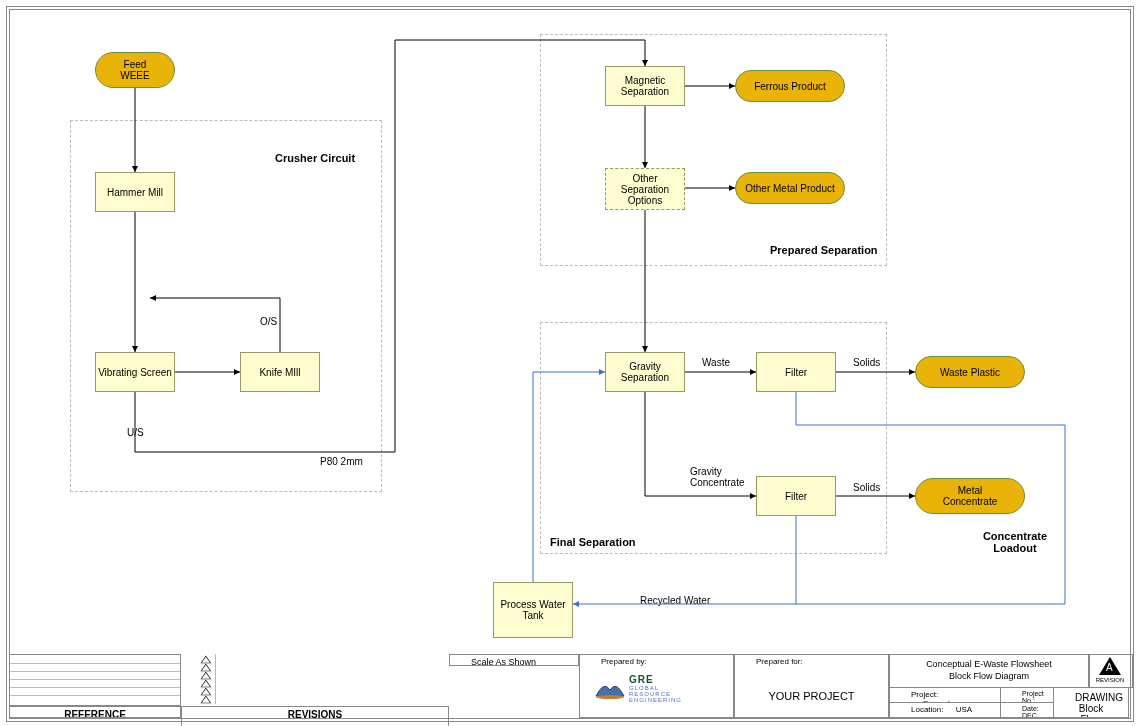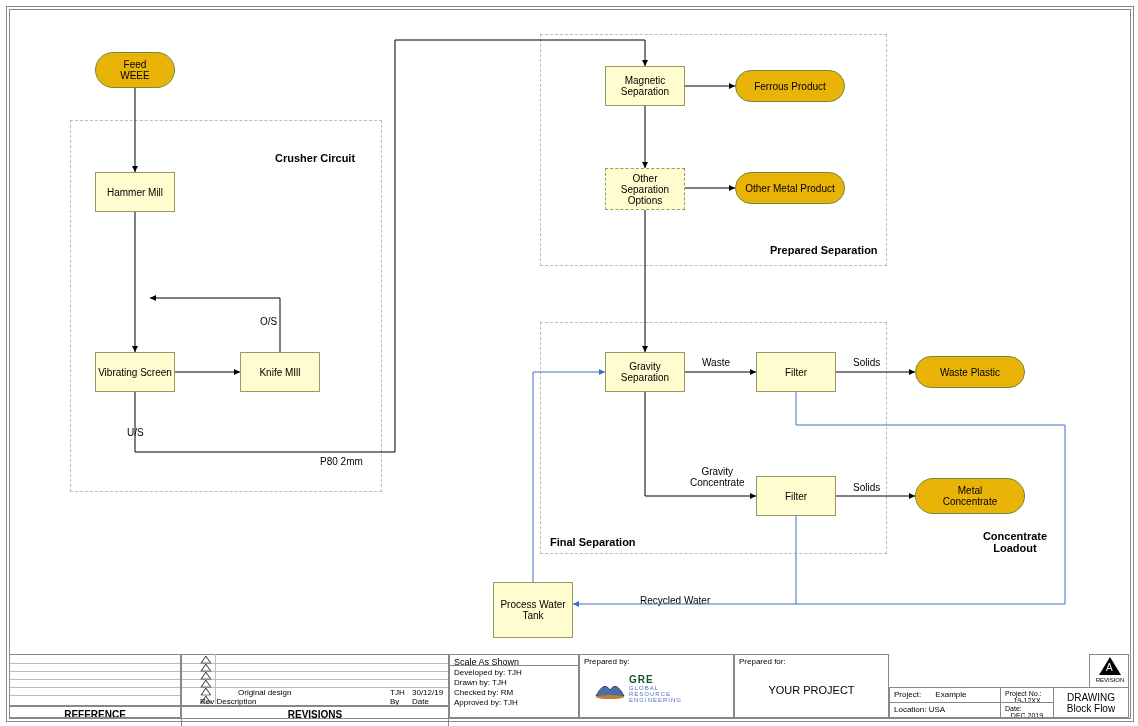--- a/index.html
+++ b/index.html
@@ -6,21 +6,21 @@
   .frame{position:absolute;left:6px;top:6px;width:1126px;height:714px;border:1px solid #888}
   .inner{position:absolute;left:9px;top:9px;width:1120px;height:708px;border:1px solid #888}
   .box{position:absolute;background:#FFFCCF;border:1px solid #999964;display:flex;align-items:center;justify-content:center;text-align:center;font-size:10px;padding:2px;box-sizing:border-box}
   .box.dashed{border-style:dashed}
   .pill{position:absolute;background:#eab308;border:1px solid #6B8E3C;border-radius:18px;display:flex;align-items:center;justify-content:center;text-align:center;font-size:10px;padding:2px;box-sizing:border-box}
   .group{position:absolute;border:1.5px dashed #bbb}
   .glabel{position:absolute;font-size:11px;font-weight:bold}
   .lbl{position:absolute;font-size:10px}
   svg.lines{position:absolute;left:0;top:0;width:1138px;height:726px;pointer-events:none}
   .title-block{position:absolute;left:9px;top:654px;width:1120px;height:64px;font-size:9px}
-  .tb-cell{position:absolute;border:1px solid #888;box-sizing:border-box;padding:2px 4px;overflow:hidden}
+  .tb-cell{position:absolute;border:1px solid #888;box-sizing:border-box;padding:2px 21px;overflow:hidden}
   .tb-hdr{text-align:center;font-size:10px}
   .tb-row{position:absolute;border-top:1px solid #bbb;border-right:1px solid #bbb;box-sizing:border-box;height:8px}
   .logo{position:absolute;display:flex;align-items:center;gap:3px}
   .logo-txt{font-size:9px;line-height:9px;color:#5070c0}
   .logo-txt b{color:#14532d;font-weight:bold;font-size:10px;letter-spacing:1px}
   .rev-tri{position:absolute;width:0;height:0;border-left:11px solid transparent;border-right:11px solid transparent;border-bottom:18px solid #000}
   .rev-tri::after{content:"A";position:absolute;left:-4px;top:5px;color:#fff;font-size:10px}
   .arrowchev{position:absolute;font-size:10px;transform:scaleX(1.4)}
 </style>
 </head>
@@ -62,21 +62,21 @@
 Concentrate</div>
 
 <div class="box" style="left:493px;top:582px;width:80px;height:56px;white-space:pre-line">Process Water
 Tank</div>
 
 <div class="lbl" style="left:260px;top:316px">O/S</div>
 <div class="lbl" style="left:127px;top:427px">U/S</div>
 <div class="lbl" style="left:320px;top:456px">P80 2mm</div>
 <div class="lbl" style="left:702px;top:357px">Waste</div>
 <div class="lbl" style="left:853px;top:357px">Solids</div>
-<div class="lbl" style="left:690px;top:466px;text-align:center;white-space:pre-line">Gravity
+<div class="lbl" style="left:690px;top:466px;white-space:pre-line">Gravity
 Concentrate</div>
 <div class="lbl" style="left:853px;top:482px">Solids</div>
 <div class="lbl" style="left:640px;top:595px">Recycled Water</div>
 
 <svg class="lines">
   <defs>
     <marker id="ah" markerWidth="8" markerHeight="8" refX="6" refY="3" orient="auto">
       <path d="M0,0 L6,3 L0,6 Z" fill="#000"></path>
     </marker>
     <marker id="ahb" markerWidth="8" markerHeight="8" refX="6" refY="3" orient="auto">
@@ -109,71 +109,56 @@
   <div class="tb-cell" style="left:0;top:0;width:172px;height:52px;padding:0">
     <div class="tb-row" style="left:0;top:0;width:172px;border-top:none"></div>
     <div class="tb-row" style="left:0;top:8px;width:172px"></div>
     <div class="tb-row" style="left:0;top:16px;width:172px"></div>
     <div class="tb-row" style="left:0;top:24px;width:172px"></div>
     <div class="tb-row" style="left:0;top:32px;width:172px"></div>
     <div class="tb-row" style="left:0;top:40px;width:172px"></div>
   </div>
 
   <div class="tb-cell tb-hdr" style="left:172px;top:52px;width:268px;height:28px;font-weight:bold">REVISIONS</div>
-  <div class="tb-cell" style="left:172px;top:0;width:268px;height:52px;padding:0">
-    <div class="tb-row" style="left:0;top:0;width:268px;border-top:none"></div>
-    <div class="tb-row" style="left:0;top:8px;width:268px"></div>
-    <div class="tb-row" style="left:0;top:16px;width:268px"></div>
-    <div class="tb-row" style="left:0;top:24px;width:268px"></div>
-    <div class="tb-row" style="left:0;top:32px;width:268px"></div>
-    <div style="position:absolute;left:56px;top:33px;font-size:8px">Original design</div>
-    <div style="position:absolute;left:208px;top:33px;font-size:8px">TJH</div>
-    <div style="position:absolute;left:230px;top:33px;font-size:8px">30/12/19</div>
-    <div style="position:absolute;left:18px;top:42px;font-size:8px">Rev        Description</div>
-    <div style="position:absolute;left:208px;top:42px;font-size:8px">By</div>
-    <div style="position:absolute;left:230px;top:42px;font-size:8px">Date</div>
-  </div>
 
   <div style="position:absolute;left:192px;top:0;width:14px;height:50px;border-right:1px solid #bbb">
     <div class="arrowchev" style="left:1px;top:-1px">△</div>
     <div class="arrowchev" style="left:1px;top:7px">△</div>
     <div class="arrowchev" style="left:1px;top:15px">△</div>
     <div class="arrowchev" style="left:1px;top:23px">△</div>
     <div class="arrowchev" style="left:1px;top:31px">△</div>
     <div class="arrowchev" style="left:1px;top:39px">△</div>
   </div>
 
   <div class="tb-cell" style="left:440px;top:0;width:130px;height:12px">Scale As Shown</div>
-  <div class="tb-cell" style="left:440px;top:11px;width:130px;height:53px;font-size:8px;line-height:10px">
-    <div>Developed by: TJH</div>
-    <div>Drawn by: TJH</div>
-    <div>Checked by: RM</div>
-    <div>Approved by: TJH</div>
-  </div>
 
   <div class="tb-cell" style="left:570px;top:0;width:155px;height:64px">
     <div style="font-size:8px">Prepared by:</div>
     <div class="logo" style="left:14px;top:20px">
       <svg width="32" height="22">
           <path d="M2 18 Q10 2 16 12 Q22 2 30 18 Z" fill="#4a6fa8" stroke="#2a4a78"></path>
           <ellipse cx="16" cy="19" rx="14" ry="2" fill="#c08030"></ellipse>
         </svg>
       <div class="logo-txt"><b>GRE</b><div style="white-space:pre-line;font-size:6px;line-height:6px;letter-spacing:1px">GLOBAL
 RESOURCE
 ENGINEERING</div></div>
     </div>
   </div>
 
   <div class="tb-cell" style="left:725px;top:0;width:155px;height:64px">
     <div style="font-size:8px">Prepared for:</div>
-    <div style="text-align:center;margin-top:18px;font-size:11px">YOUR PROJECT</div>
+    <div style="text-align:center;margin-top:24px;font-size:11px">YOUR PROJECT</div>
   </div>
 
+  <div class="tb-cell" style="left:880px;top:0;width:200px;height:34px;text-align:center">
+    <div style="font-size:9px;margin-top:2px">Conceptual E-Waste Flowsheet</div>
+    <div style="font-size:9px;margin-top:2px">Block Flow Diagram</div>
+  </div>
   <div class="tb-cell" style="left:880px;top:33px;width:112px;height:16px;font-size:8px"><span>Project:</span> <span style="margin-left:12px">Example</span></div>
-  <div class="tb-cell" style="left:880px;top:48px;width:112px;height:16px;font-size:8px"><span>Location:</span> <span style="">USA</span></div>
+  <div class="tb-cell" style="left:880px;top:48px;width:112px;height:16px;font-size:8px"><span>Location:</span> <span style="margin-left:10px">USA</span></div>
   <div class="tb-cell" style="left:991px;top:33px;width:54px;height:16px;font-size:7px">
       <div>Project No.:</div>
       <div style="text-align:center">19-12XX</div>
     </div>
   <div class="tb-cell" style="left:991px;top:48px;width:54px;height:16px;font-size:7px">
       <div>Date:</div>
       <div style="text-align:center">DEC 2019</div>
     </div>
   <div class="tb-cell" style="left:1044px;top:33px;width:76px;height:31px;text-align:center;font-size:10px">
       <div style="margin-top:2px">DRAWING</div>

